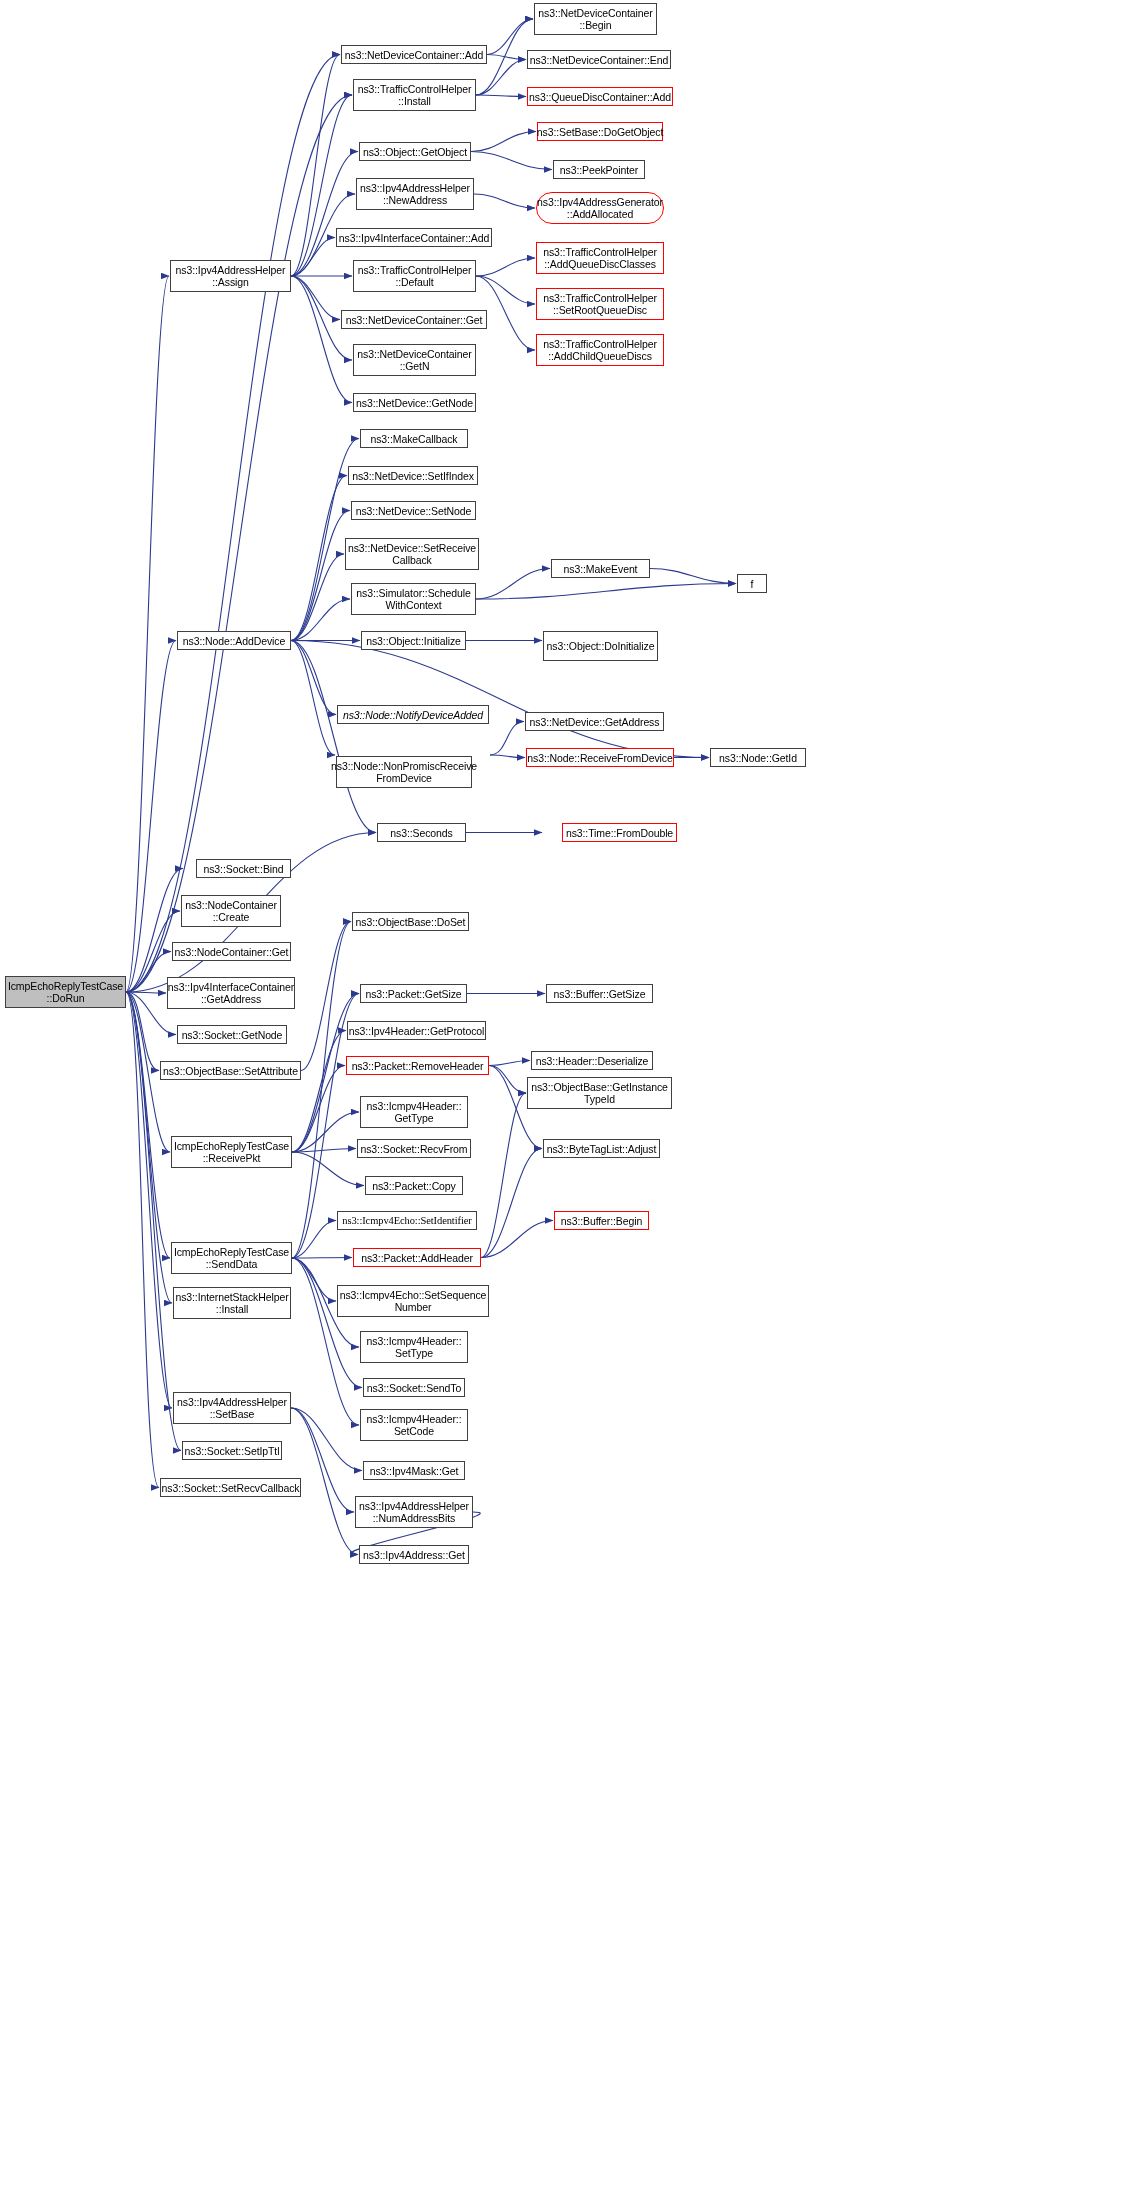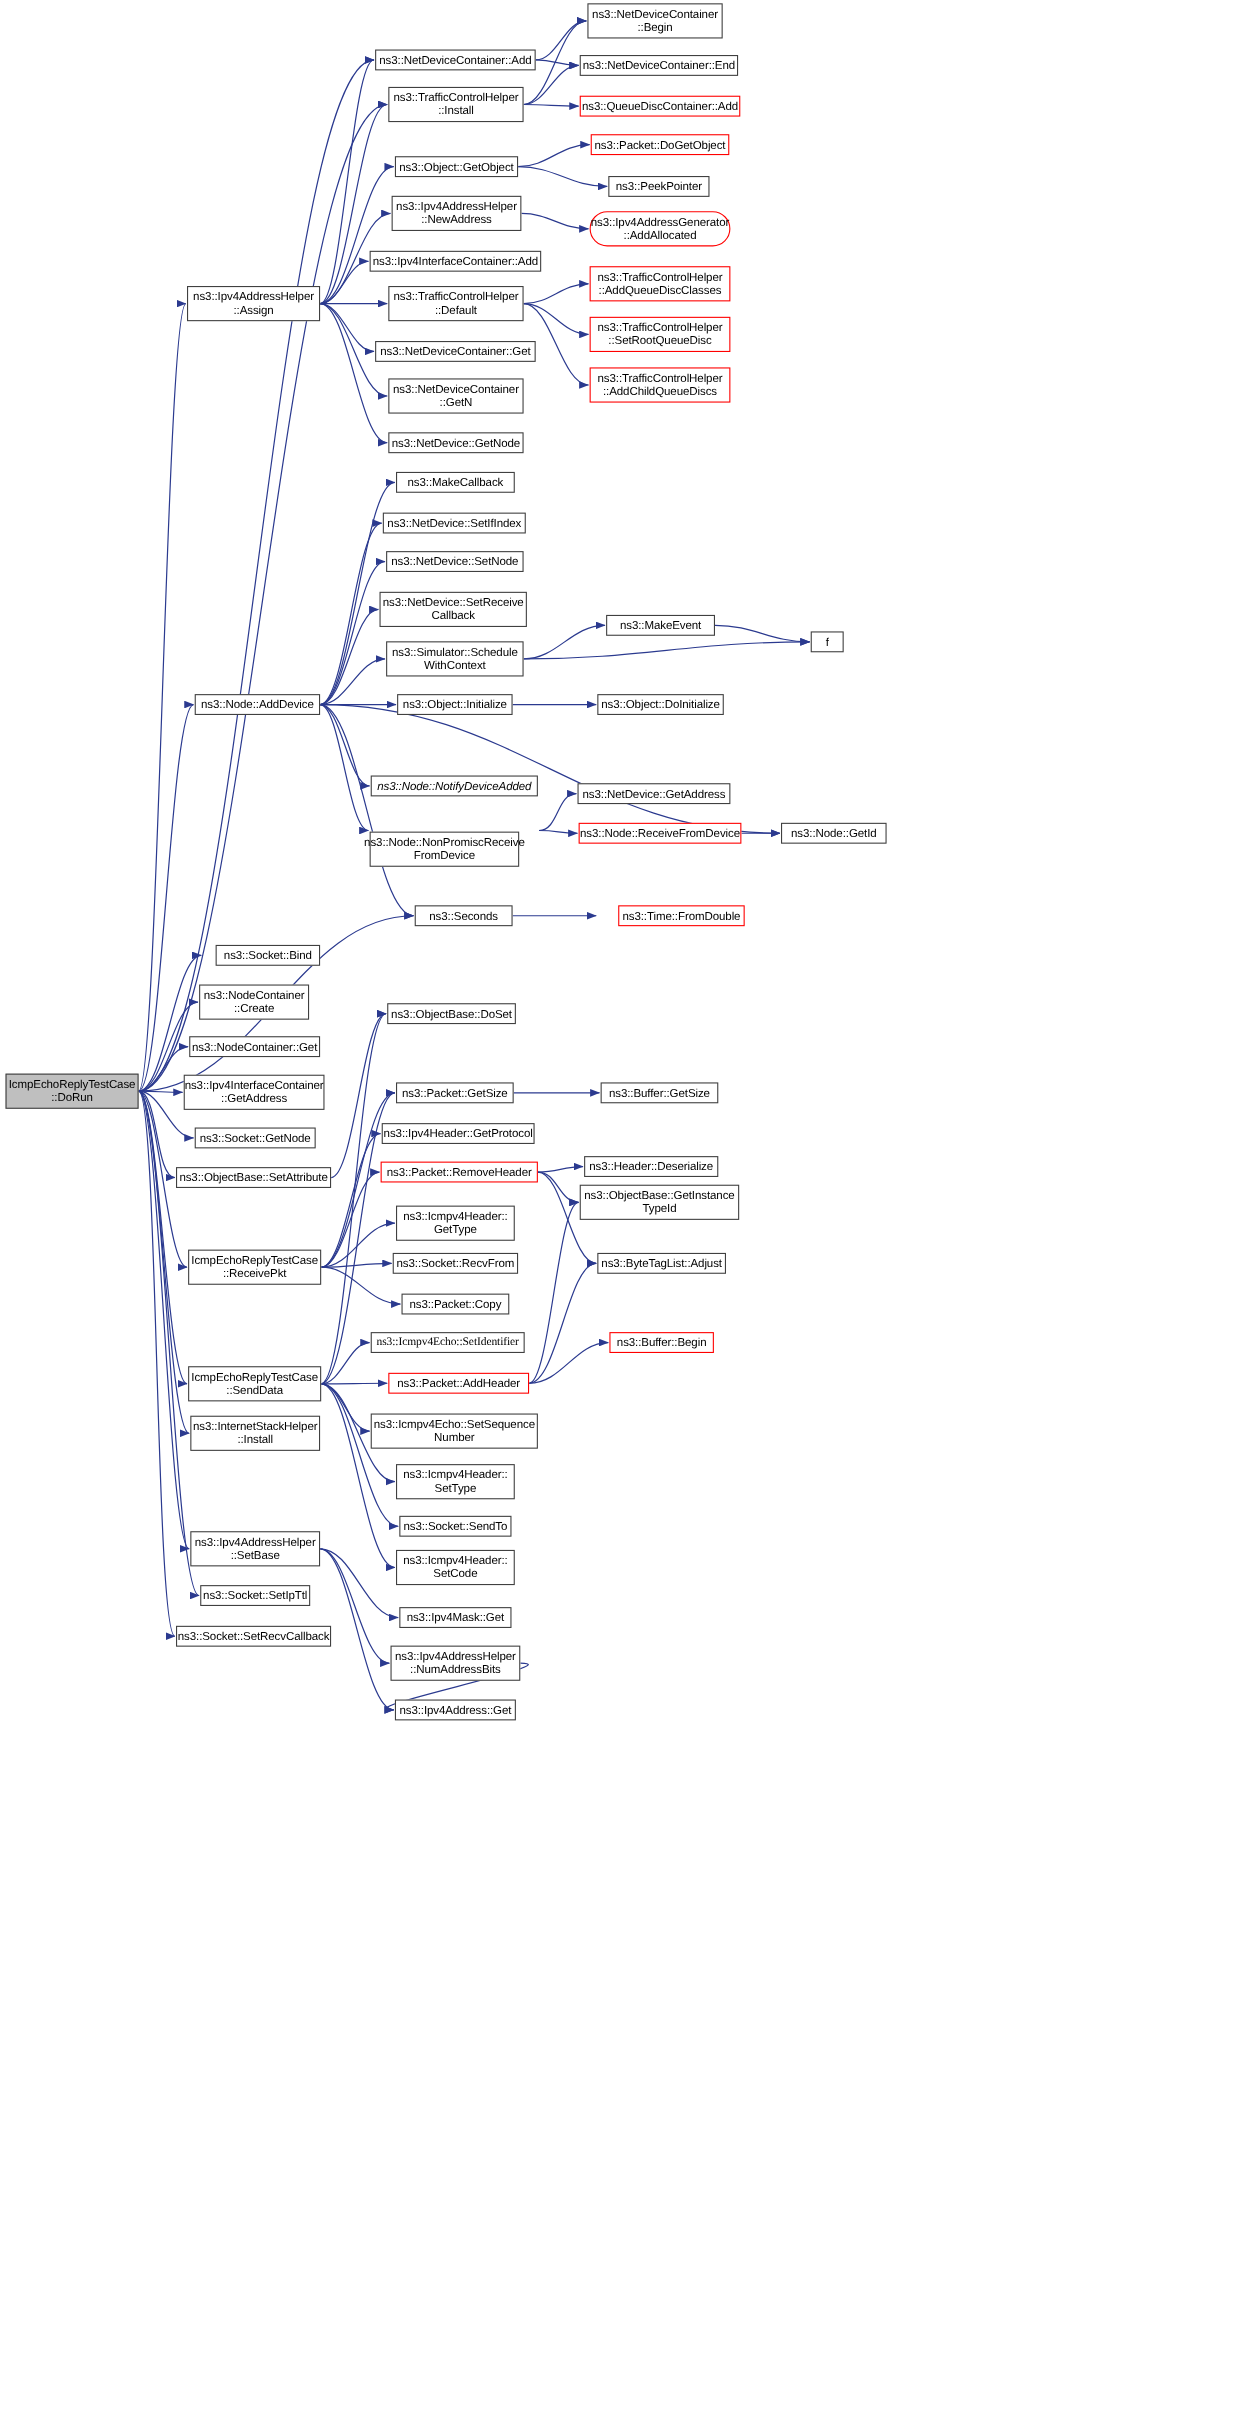--- a/index.html
+++ b/index.html
@@ -133,21 +133,21 @@
   <div id="node-layer">
       <div class="node cur" style="left: 5px; top: 976px; width: 121px; height: 32px;">IcmpEchoReplyTestCase
 ::DoRun</div>
       <div class="node" style="left: 534px; top: 3px; width: 123px; height: 32px;">ns3::NetDeviceContainer
 ::Begin</div>
       <div class="node" style="left: 341px; top: 45px; width: 146px; height: 19px;">ns3::NetDeviceContainer::Add</div>
       <div class="node" style="left: 527px; top: 50px; width: 144px; height: 19px;">ns3::NetDeviceContainer::End</div>
       <div class="node" style="left: 353px; top: 79px; width: 123px; height: 32px;">ns3::TrafficControlHelper
 ::Install</div>
       <div class="node red" style="left: 527px; top: 87px; width: 146px; height: 19px;">ns3::QueueDiscContainer::Add</div>
-      <div class="node red" style="left: 537px; top: 122px; width: 126px; height: 19px;">ns3::Packet::DoGetObject</div>
+      <div class="node red" style="left: 537px; top: 122px; width: 126px; height: 19px;">ns3::SetBase::DoGetObject</div>
       <div class="node" style="left: 359px; top: 142px; width: 112px; height: 19px;">ns3::Object::GetObject</div>
       <div class="node" style="left: 553px; top: 160px; width: 92px; height: 19px;">ns3::PeekPointer</div>
       <div class="node" style="left: 356px; top: 178px; width: 118px; height: 32px;">ns3::Ipv4AddressHelper
 ::NewAddress</div>
       <div class="node red" style="left: 536px; top: 192px; width: 128px; height: 32px; border-radius: 16px;">ns3::Ipv4AddressGenerator
 ::AddAllocated</div>
       <div class="node" style="left: 336px; top: 228px; width: 156px; height: 19px;">ns3::Ipv4InterfaceContainer::Add</div>
       <div class="node" style="left: 170px; top: 260px; width: 121px; height: 32px;">ns3::Ipv4AddressHelper
 ::Assign</div>
       <div class="node" style="left: 353px; top: 260px; width: 123px; height: 32px;">ns3::TrafficControlHelper
@@ -166,21 +166,21 @@
       <div class="node" style="left: 348px; top: 466px; width: 130px; height: 19px;">ns3::NetDevice::SetIfIndex</div>
       <div class="node" style="left: 351px; top: 501px; width: 125px; height: 19px;">ns3::NetDevice::SetNode</div>
       <div class="node" style="left: 345px; top: 538px; width: 134px; height: 32px;">ns3::NetDevice::SetReceive
 Callback</div>
       <div class="node" style="left: 351px; top: 583px; width: 125px; height: 32px;">ns3::Simulator::Schedule
 WithContext</div>
       <div class="node" style="left: 551px; top: 559px; width: 99px; height: 19px;">ns3::MakeEvent</div>
       <div class="node" style="left: 737px; top: 574px; width: 30px; height: 19px;">f</div>
       <div class="node" style="left: 177px; top: 631px; width: 114px; height: 19px;">ns3::Node::AddDevice</div>
       <div class="node" style="left: 361px; top: 631px; width: 105px; height: 19px;">ns3::Object::Initialize</div>
-      <div class="node" style="left: 543px; top: 631px; width: 115px; height: 19px;">ns3::Object::DoInitialize</div>
+      <div class="node" style="left: 543px; top: 631px; width: 115px; height: 30px;">ns3::Object::DoInitialize</div>
       <div class="node" style="left: 337px; top: 705px; width: 152px; height: 19px; font-style: italic;">ns3::Node::NotifyDeviceAdded</div>
       <div class="node" style="left: 525px; top: 712px; width: 139px; height: 19px;">ns3::NetDevice::GetAddress</div>
       <div class="node" style="left: 336px; top: 756px; width: 136px; height: 32px;">ns3::Node::NonPromiscReceive
 FromDevice</div>
       <div class="node red" style="left: 526px; top: 748px; width: 148px; height: 19px;">ns3::Node::ReceiveFromDevice</div>
       <div class="node" style="left: 710px; top: 748px; width: 96px; height: 19px;">ns3::Node::GetId</div>
       <div class="node" style="left: 377px; top: 823px; width: 89px; height: 19px;">ns3::Seconds</div>
       <div class="node red" style="left: 543px; top: 823px; width: 115px; height: 19px; margin-left: 19px;">ns3::Time::FromDouble</div>
       <div class="node" style="left: 196px; top: 859px; width: 95px; height: 19px;">ns3::Socket::Bind</div>
       <div class="node" style="left: 181px; top: 895px; width: 100px; height: 32px;">ns3::NodeContainer

